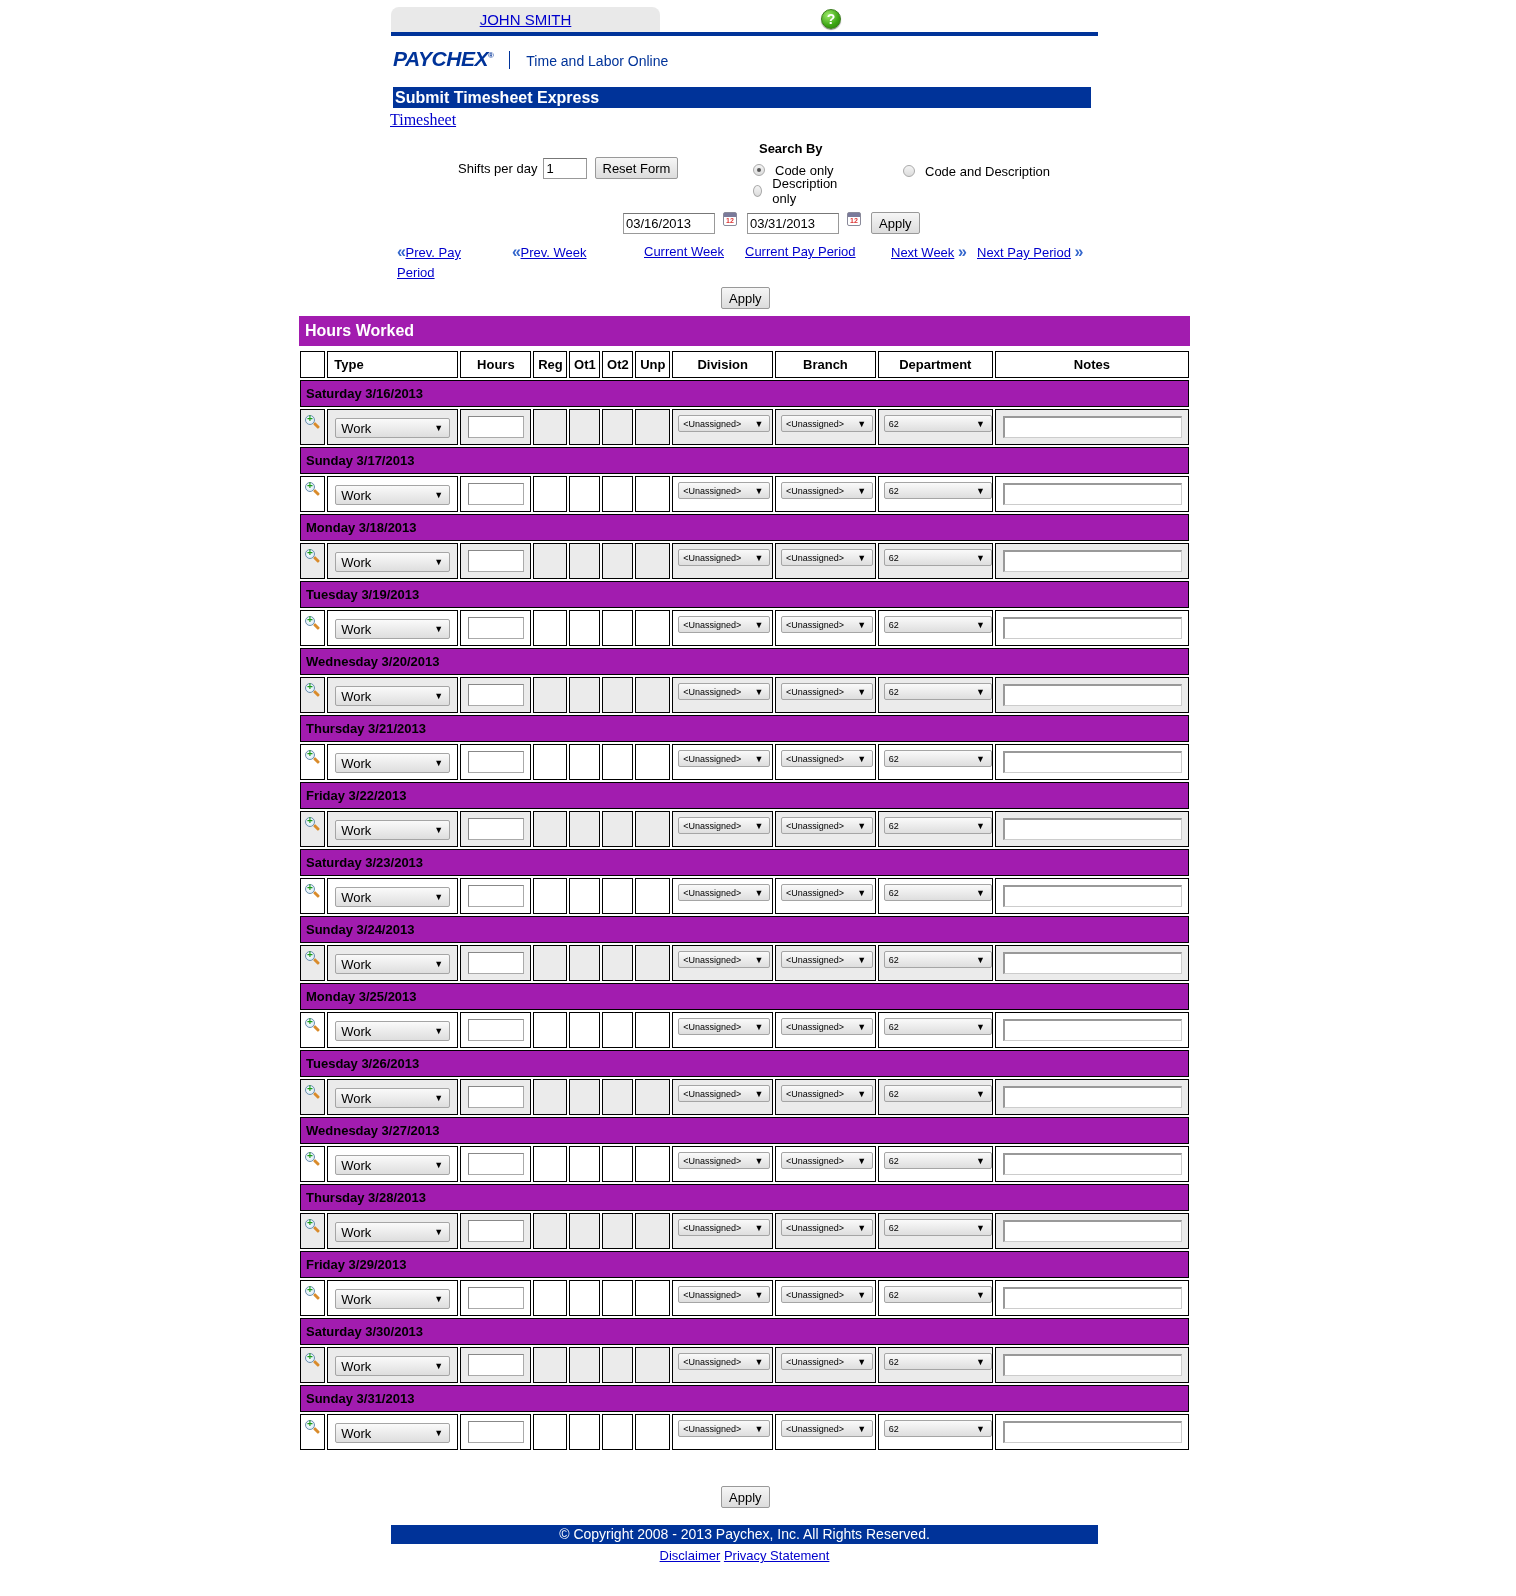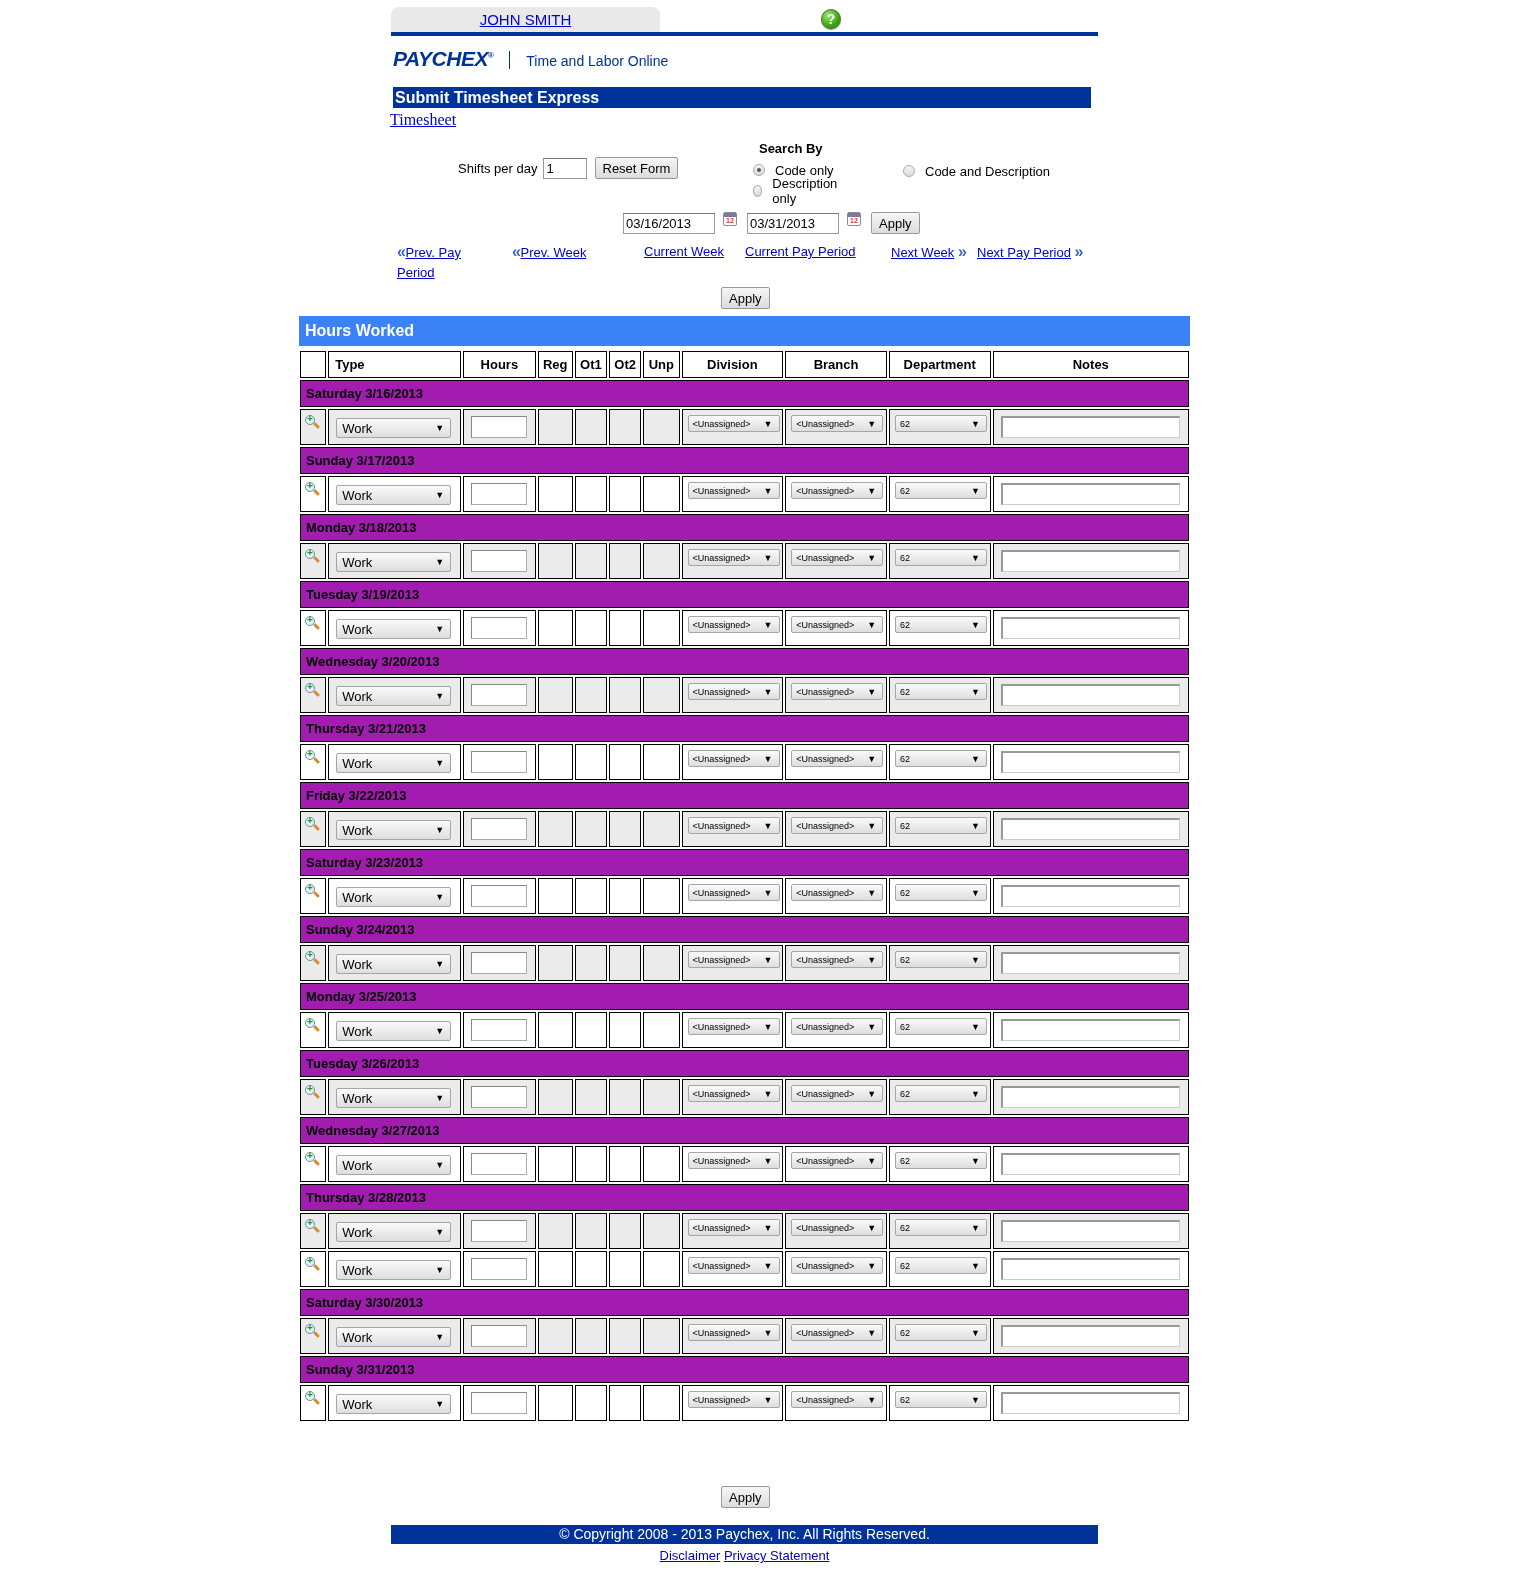--- a/index.html
+++ b/index.html
@@ -94,21 +94,21 @@
   .nav-cur-pay { left: 745px; }
   .nav-next-week { left: 891px; }
   .nav-next-pay { left: 977px; }
 
   .apply-mid { position: absolute; left: 721px; top: 287px; }
   .apply-bottom { position: absolute; left: 721px; top: 1486px; }
 
   
   .hw-title {
     position: absolute; left: 299px; top: 316px; width: 891px; height: 30px;
-    background: #3b82f6; color: #fff; font-weight: bold; font-size: 16px; line-height: 30px; padding-left: 6px;
+    background: #a21caf; color: #fff; font-weight: bold; font-size: 16px; line-height: 30px; padding-left: 6px;
   }
   .grid { position: absolute; left: 298px; top: 349px; border-collapse: separate; border-spacing: 2px; width: 893px; }
   .grid td, .grid th { border: 1px solid #000; padding: 0; }
   .grid th { height: 27px; font-size: 13px; font-weight: bold; text-align: center; background: #fff; }
   .grid th.type-h { text-align: left; padding-left: 6px; }
   .day-row td { height: 27px; font-weight: bold; font-size: 13px; padding-left: 5px; background: #a21caf; }
   .entry-row td { height: 36px; vertical-align: top; }
   .entry-row.shaded td { background: #ebebeb; }
   .entry-row.plain td { background: #ffffff; }
 
@@ -127,21 +127,21 @@
 
   .sel {
     display: flex; align-items: center; justify-content: space-between;
     background: linear-gradient(#fafafa, #dedede); border: 1px solid #a5a5a5; border-radius: 2px;
     font-family: "Liberation Sans", sans-serif; color: #000;
   }
   .sel .arrow { font-size: 9px; margin-right: 6px; }
   .type-sel { width: 115px; height: 20px; margin: 8px 0 0 7px; font-size: 13px; padding-left: 5px; }
   .small-sel { height: 17px; margin: 5px 0 0 5px; font-size: 9px; padding-left: 4px; }
   .div-sel { width: 92px; }
-  .dept-sel { width: 92px; }
+  .dept-sel { width: 108px; }
 
   .hours-in {
     width: 56px; height: 22px; margin: 6px 0 0 7px; border: 1px solid #aaa; border-top-color: #888;
     border-left-color: #888; background: #fff;
   }
   .notes-in {
     width: 179px; height: 22px; margin: 6px 0 0 7px; border: 1px solid #ccc; border-top: 2px solid #999;
     border-left: 2px solid #999; background: #fff;
   }
 
@@ -865,20 +865,23 @@
       <div class="sel small-sel dept-sel">
         <span>62</span>
         <span class="arrow">▼</span>
       </div>
     </td>
     <td>
       <input type="text" class="notes-in" value="" style="">
     </td>
   </tr>
 
+  <tr class="day-row">
+    <td colspan="11">Friday 3/29/2013</td>
+  </tr>
   <tr class="entry-row plain">
     <td>
       <span class="zoom-icon">
         <span class="lens"></span>
             <span class="plus">+</span>
             <span class="handle"></span>
       </span>
     </td>
     <td>
       <div class="sel type-sel">

